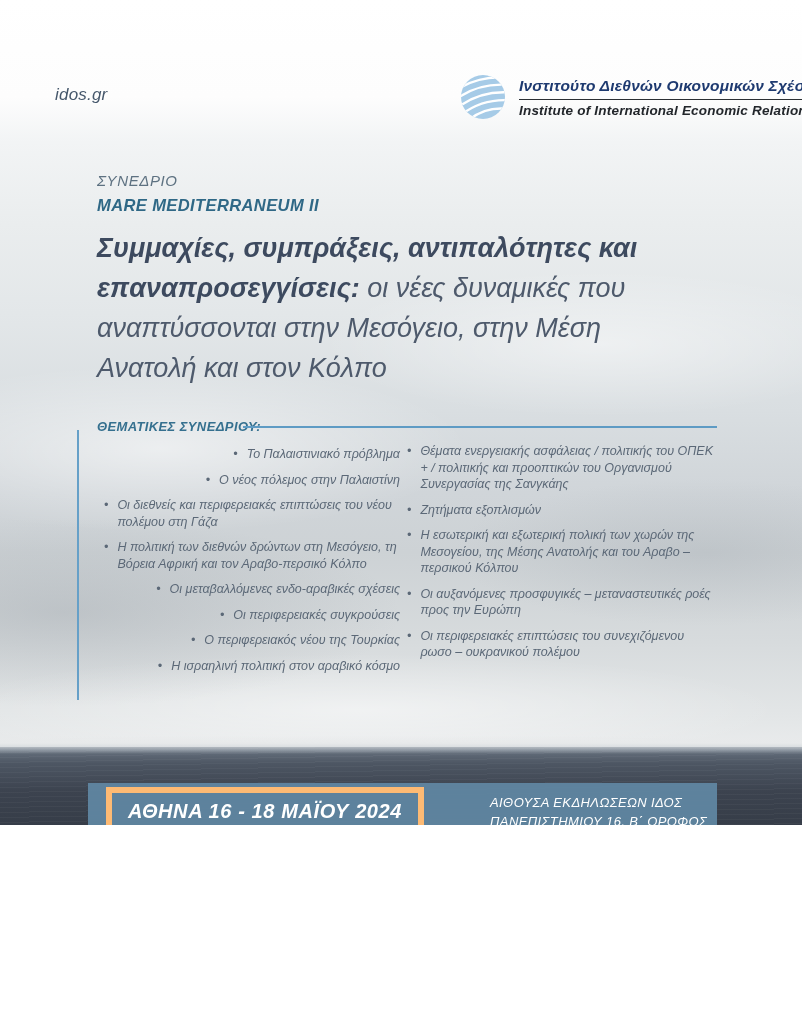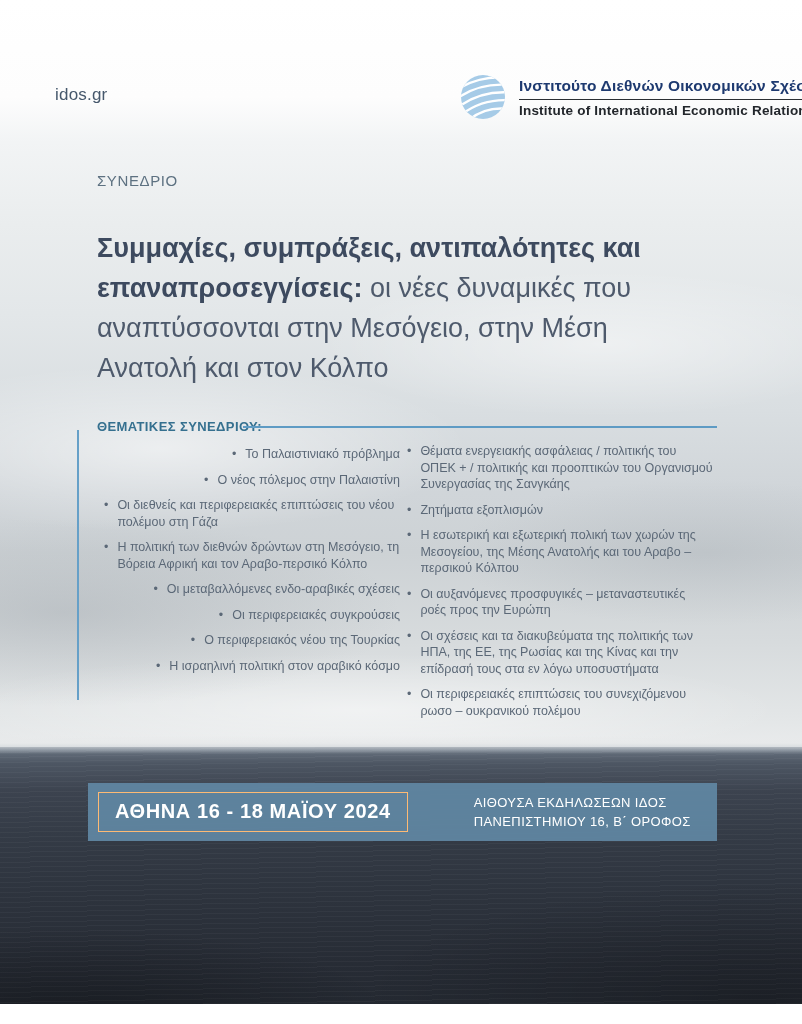--- a/index.html
+++ b/index.html
@@ -1,21 +1,21 @@
 <!DOCTYPE html>
 <html><head>
 <meta charset="utf-8">
 <style>
   html,body{margin:0;padding:0;}
   body{
     width:802px;height:1024px;
     font-family:"Liberation Sans","DejaVu Sans",sans-serif;
     background:#ffffff;
   }
-  .page{position:relative;width:802px;height:1004px;overflow:hidden;}
+  .page{position:relative;width:802px;height:825px;overflow:hidden;font-style:italic;}
 
   
   .sky{
     position:absolute;left:0;top:0;width:802px;height:747px;
     background:
       radial-gradient(ellipse 55% 16% at 20% 60%, rgba(255,255,255,0.55), transparent 70%),
       radial-gradient(ellipse 50% 14% at 75% 46%, rgba(255,255,255,0.45), transparent 70%),
       radial-gradient(ellipse 60% 18% at 8% 82%, rgba(138,146,154,0.30), transparent 70%),
       radial-gradient(ellipse 45% 14% at 88% 74%, rgba(148,156,164,0.25), transparent 70%),
       radial-gradient(ellipse 70% 10% at 45% 95%, rgba(255,255,255,0.5), transparent 75%),
@@ -70,22 +70,22 @@
   }
   .topic::before{content:"•";color:#5b6877;font-size:12.5px;line-height:16.5px;}
 
   
   .bar{
     position:absolute;left:88px;top:783px;width:629px;height:58px;
     background:rgba(97,136,164,0.92);
     display:flex;align-items:center;
   }
   .date-box{
-    margin-left:10px;
-    border:1px solid #fdba74;
+    margin-left:18px;
+    border:6px solid #fdba74;
     padding:7px 16px 8px 16px;
     color:#ffffff;font-size:20px;font-weight:700;letter-spacing:0.6px;
     white-space:nowrap;
   }
   .venue{margin-left:66px;color:#ffffff;font-size:13px;line-height:19px;letter-spacing:0.4px;}
 
   svg{display:block;}
 </style>
 </head>
 <body>
@@ -118,20 +118,21 @@
       </svg>
     </span>
     <div class="idos-text">
       <div class="idos-gr">Ινστιτούτο Διεθνών Οικονομικών Σχέσεων</div>
       <div class="idos-rule"></div>
       <div class="idos-en">Institute of International Economic Relations</div>
     </div>
   </div>
 
   <div class="kicker">ΣΥΝΕΔΡΙΟ</div>
+  <div class="conf-name">MARE MEDITERRANEUM  II</div>
   <div class="title"><b>Συμμαχίες, συμπράξεις, αντιπαλότητες και επαναπροσεγγίσεις:</b><span> οι νέες δυναμικές που αναπτύσσονται στην  Μεσόγειο, στην Μέση Ανατολή και στον Κόλπο</span></div>
 
   <div class="topics-head">ΘΕΜΑΤΙΚΕΣ ΣΥΝΕΔΡΙΟΥ:</div>
   <div class="topics-rule"></div>
   <div class="topics-vline"></div>
 
   <div class="col col-left">
     <div class="topic">Το Παλαιστινιακό πρόβλημα</div>
     <div class="topic">Ο νέος πόλεμος στην Παλαιστίνη</div>
     <div class="topic">Οι διεθνείς και περιφερειακές επιπτώσεις του νέου πολέμου στη Γάζα</div>
@@ -140,21 +141,20 @@
     <div class="topic">Οι περιφερειακές συγκρούσεις</div>
     <div class="topic">Ο περιφερειακός νέου της Τουρκίας</div>
     <div class="topic">Η ισραηλινή πολιτική στον αραβικό κόσμο</div>
   </div>
 
   <div class="col col-right">
     <div class="topic">Θέματα ενεργειακής ασφάλειας / πολιτικής  του ΟΠΕΚ + / πολιτικής και προοπτικών του Οργανισμού Συνεργασίας της Σανγκάης</div>
     <div class="topic">Ζητήματα εξοπλισμών</div>
     <div class="topic">Η εσωτερική και εξωτερική πολική των χωρών της Μεσογείου, της Μέσης Ανατολής και του Αραβο – περσικού Κόλπου</div>
     <div class="topic">Οι αυξανόμενες προσφυγικές – μεταναστευτικές ροές προς την Ευρώπη</div>
-    <div class="topic">Οι σχέσεις και τα διακυβεύματα της πολιτικής των ΗΠΑ, της ΕΕ, της Ρωσίας και της  Κίνας και την επίδρασή τους στα εν λόγω υποσυστήματα</div>
     <div class="topic">Οι περιφερειακές επιπτώσεις του συνεχιζόμενου ρωσο – ουκρανικού πολέμου</div>
   </div>
 
   <div class="bar">
     <div class="date-box">ΑΘΗΝΑ  16 - 18 ΜΑΪΟΥ 2024</div>
     <div class="venue">
       <div>ΑΙΘΟΥΣΑ ΕΚΔΗΛΩΣΕΩΝ ΙΔΟΣ</div>
       <div>ΠΑΝΕΠΙΣΤΗΜΙΟΥ 16,  Β΄ ΟΡΟΦΟΣ</div>
     </div>
   </div>

